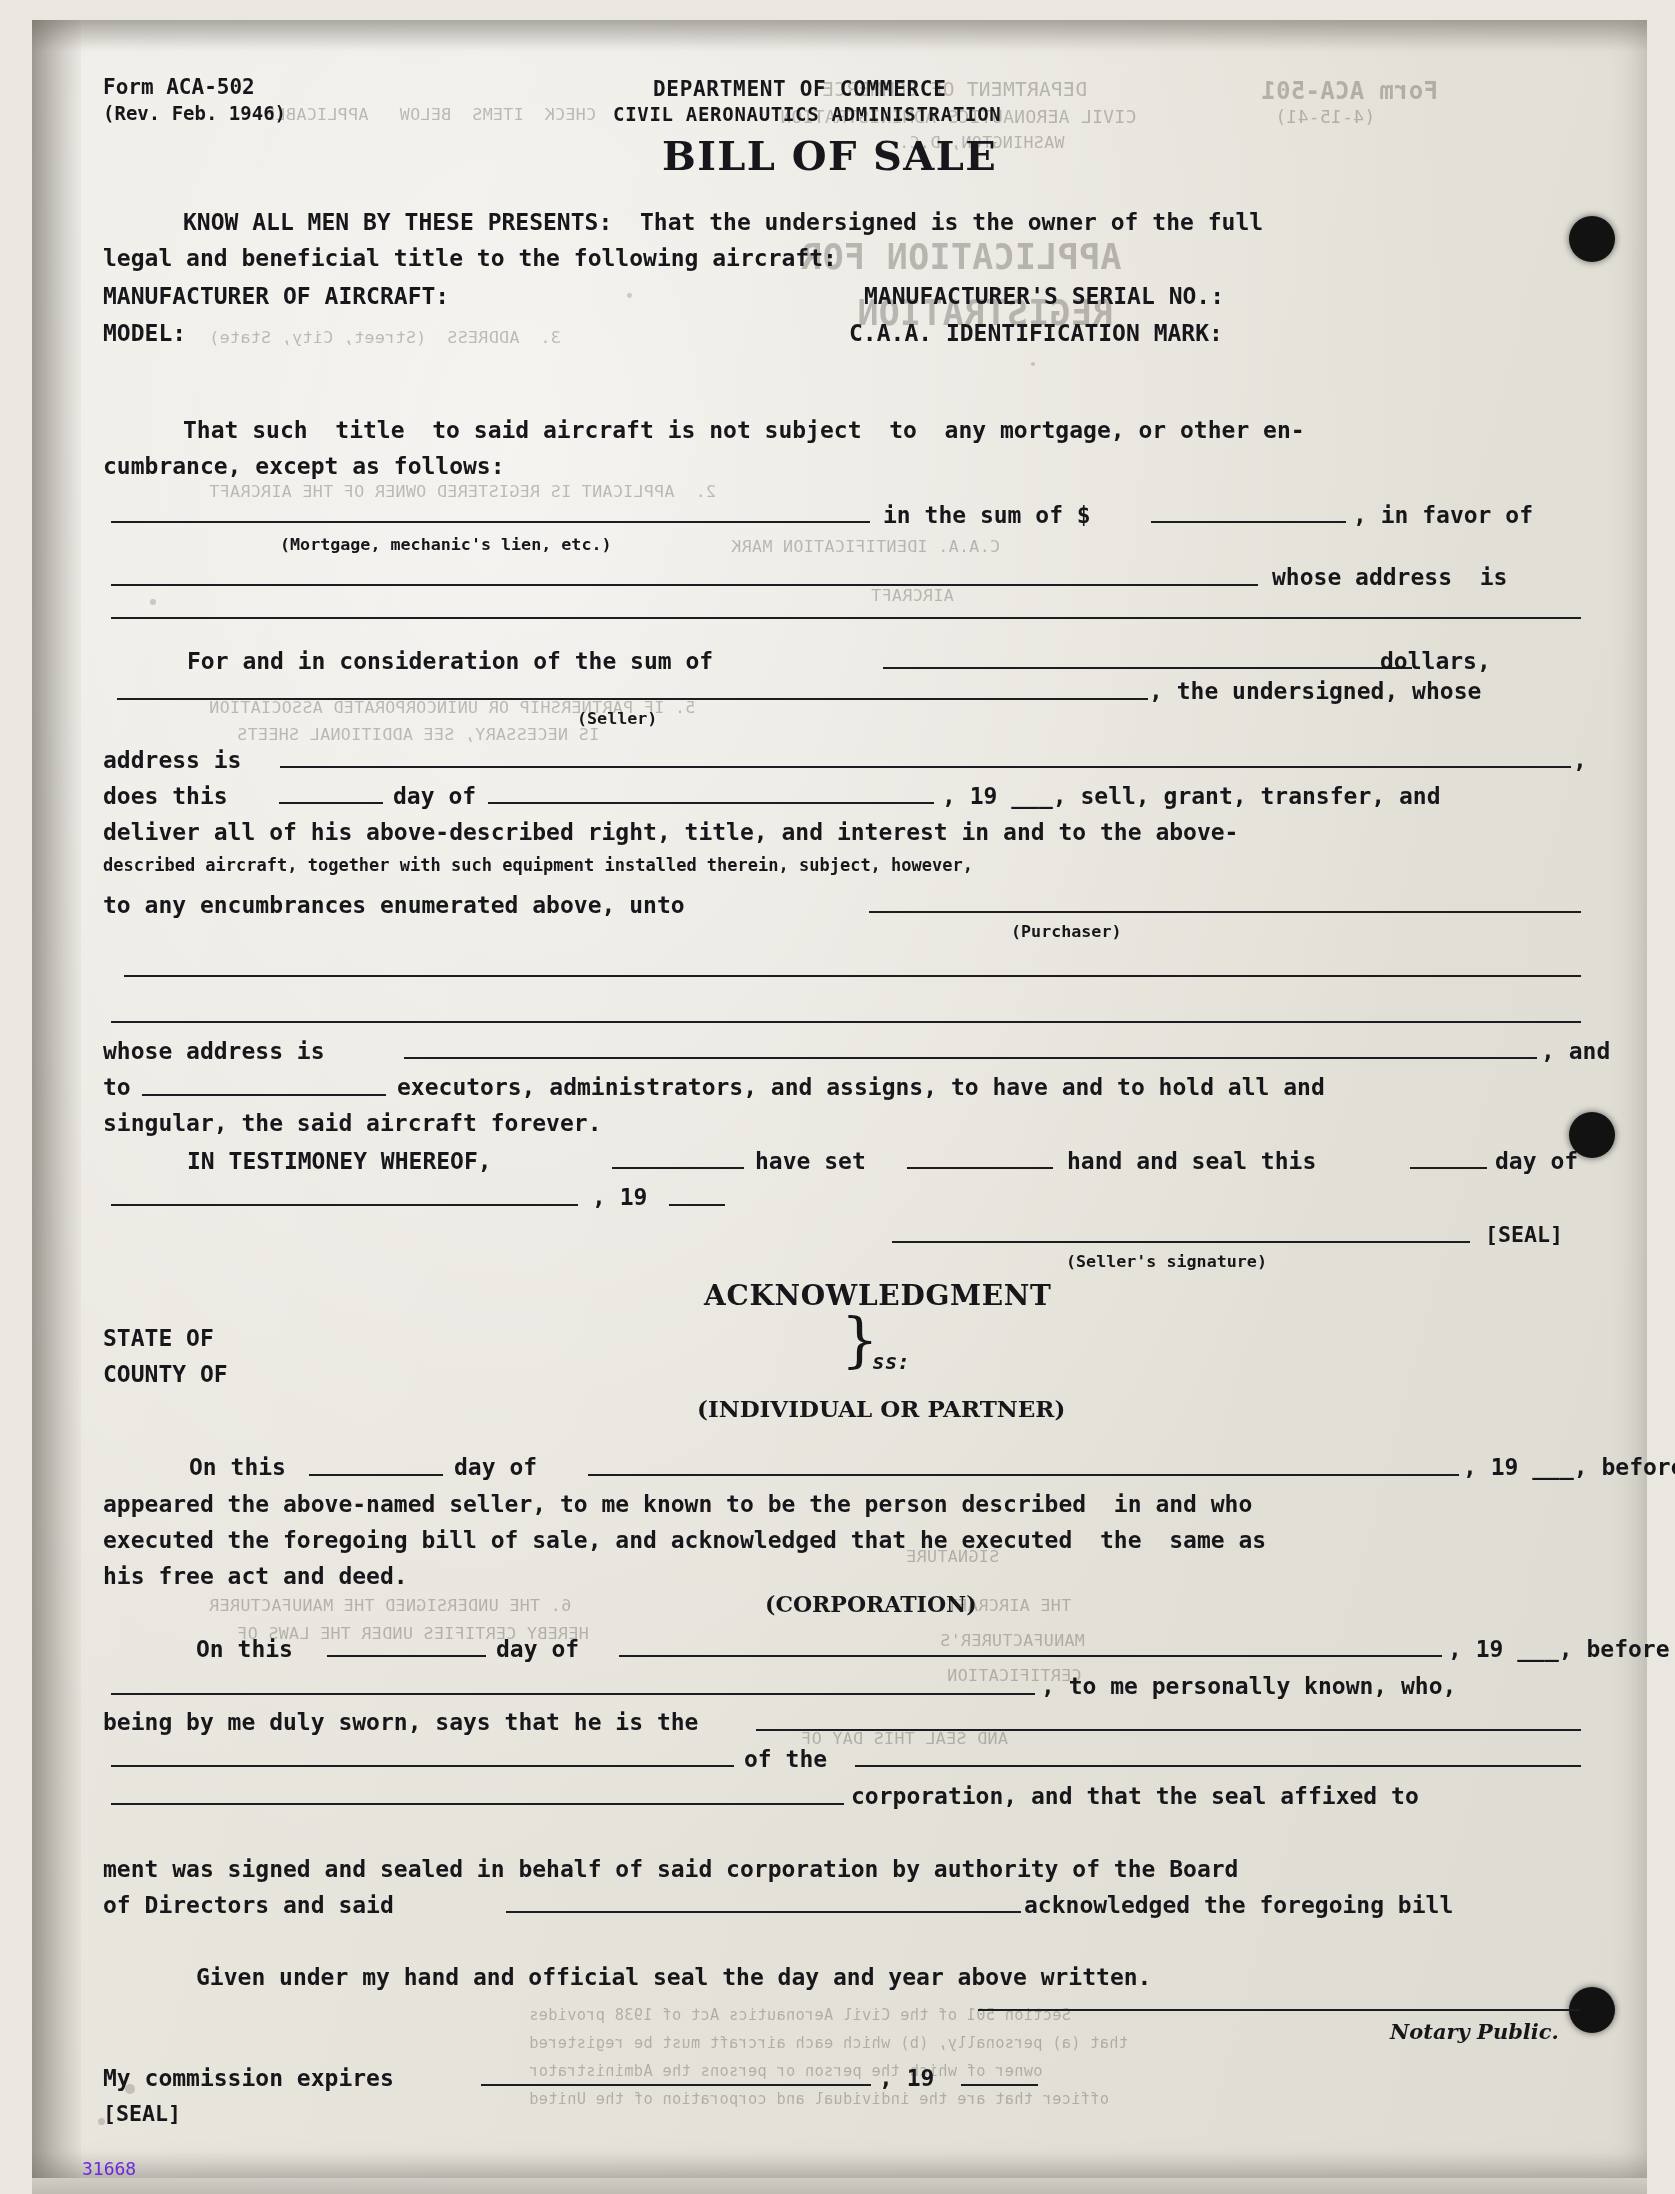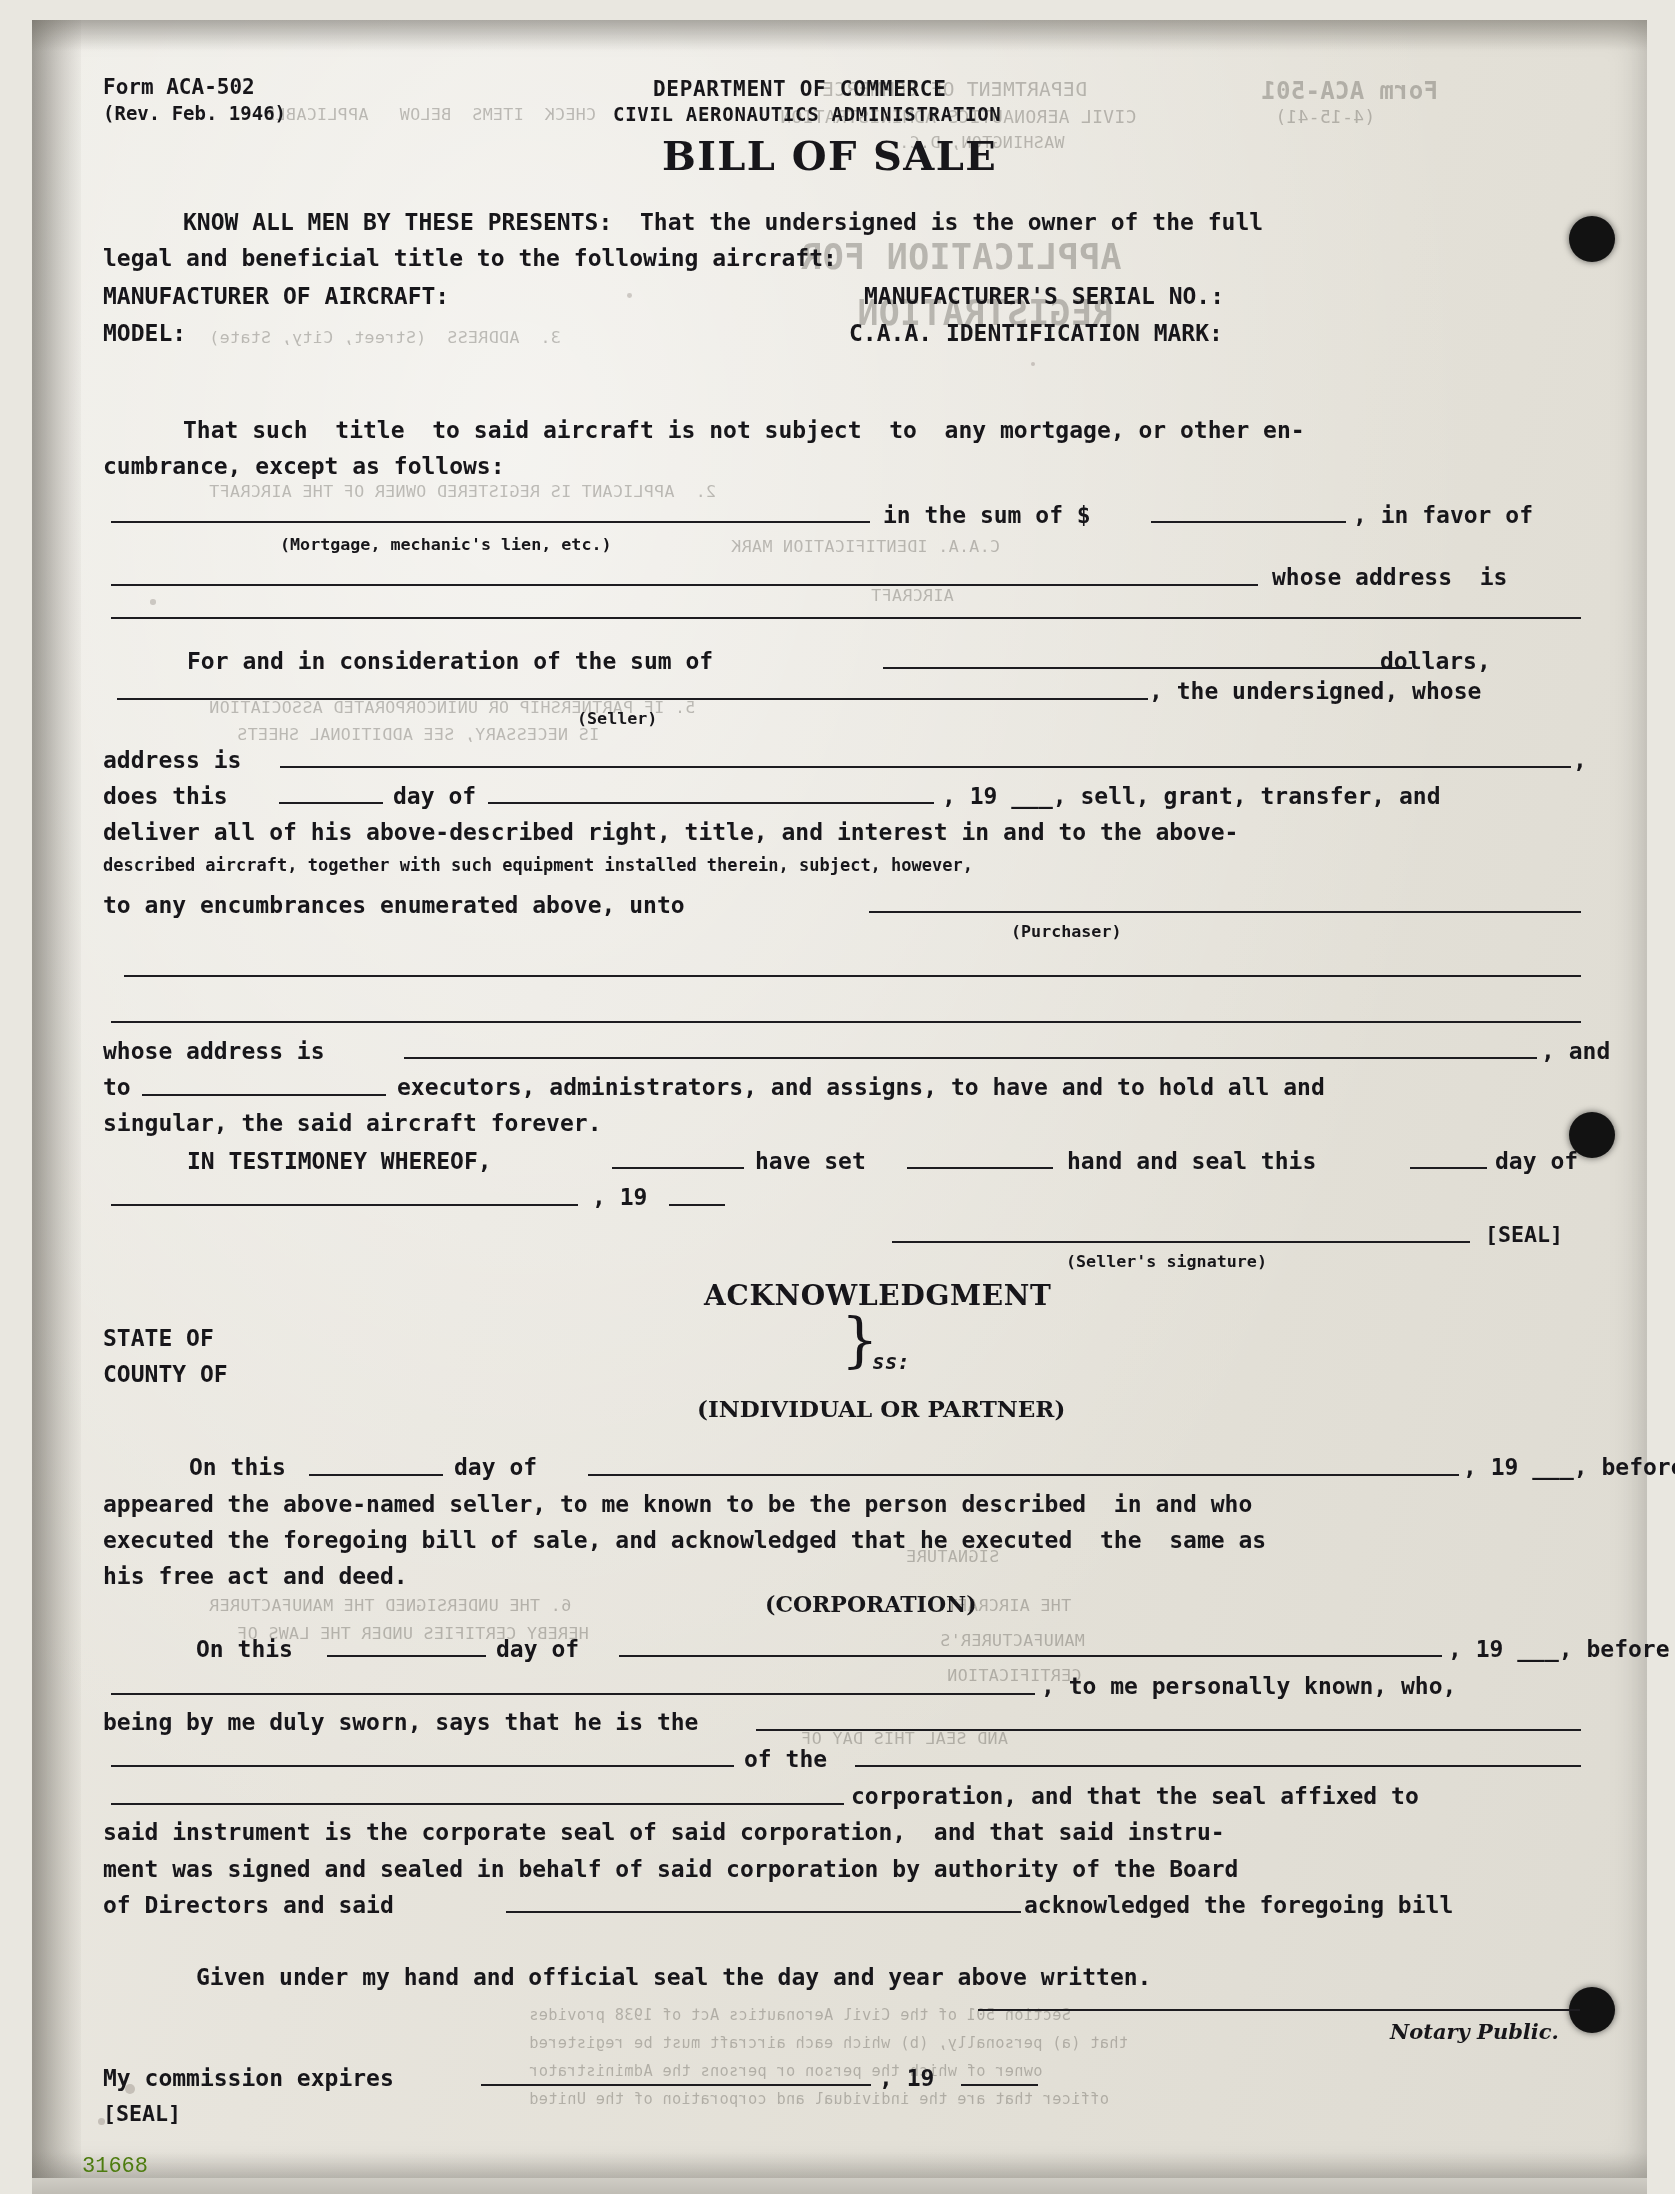--- a/index.html
+++ b/index.html
@@ -82,23 +82,22 @@
     position: absolute;
     font-family: "DejaVu Serif", serif;
     color: #17161a;
   }
 
   
   .pagenum {
     position: absolute;
     left: 82px;
     bottom: 15.3px;
-    font-size: 22px;
-    color: #4d7c0f;
-    font-family: Liberation Mono, monospace;
+    font-size: 18px;
+    color: #6d28d9;
   }
 </style>
 </head>
 <body>
 
 <div class="page">
   <div class="paper"></div>
   <div class="edge-left"></div>
   <div class="edge-top"></div>
   <div class="edge-bottom"></div>
@@ -252,21 +251,20 @@
   <div class="t b" style="left:103px; top:1709px; font-size:23px;">being by me duly sworn, says that he is the</div>
   <div class="line" style="left:756px; top:1729px; width:825px;"></div>
 
   <div class="line" style="left:111px; top:1765px; width:623px;"></div>
   <div class="t b" style="left:744px; top:1746px; font-size:23px;">of the</div>
   <div class="line" style="left:855px; top:1765px; width:726px;"></div>
 
   <div class="line" style="left:111px; top:1803px; width:733px;"></div>
   <div class="t b" style="left:851px; top:1783px; font-size:23px;">corporation, and that the seal affixed to</div>
 
-  <div class="t b" style="left:103px; top:1819px; font-size:23px;">said instrument is the corporate seal of said corporation,  and that said instru-</div>
   <div class="t b" style="left:103px; top:1856px; font-size:23px;">ment was signed and sealed in behalf of said corporation by authority of the Board</div>
   <div class="t b" style="left:103px; top:1892px; font-size:23px;">of Directors and said</div>
   <div class="line" style="left:506px; top:1911px; width:515px;"></div>
   <div class="t b" style="left:1024px; top:1892px; font-size:23px;">acknowledged the foregoing bill</div>
 
   <div class="t b" style="left:196px; top:1964px; font-size:23px;">Given under my hand and official seal the day and year above written.</div>
 
   <div class="line" style="left:978px; top:2009px; width:602px;"></div>
   <div class="t b serif" style="left:1390px; top:2019px; font-size:21px; font-style:italic;">Notary Public.</div>
 

